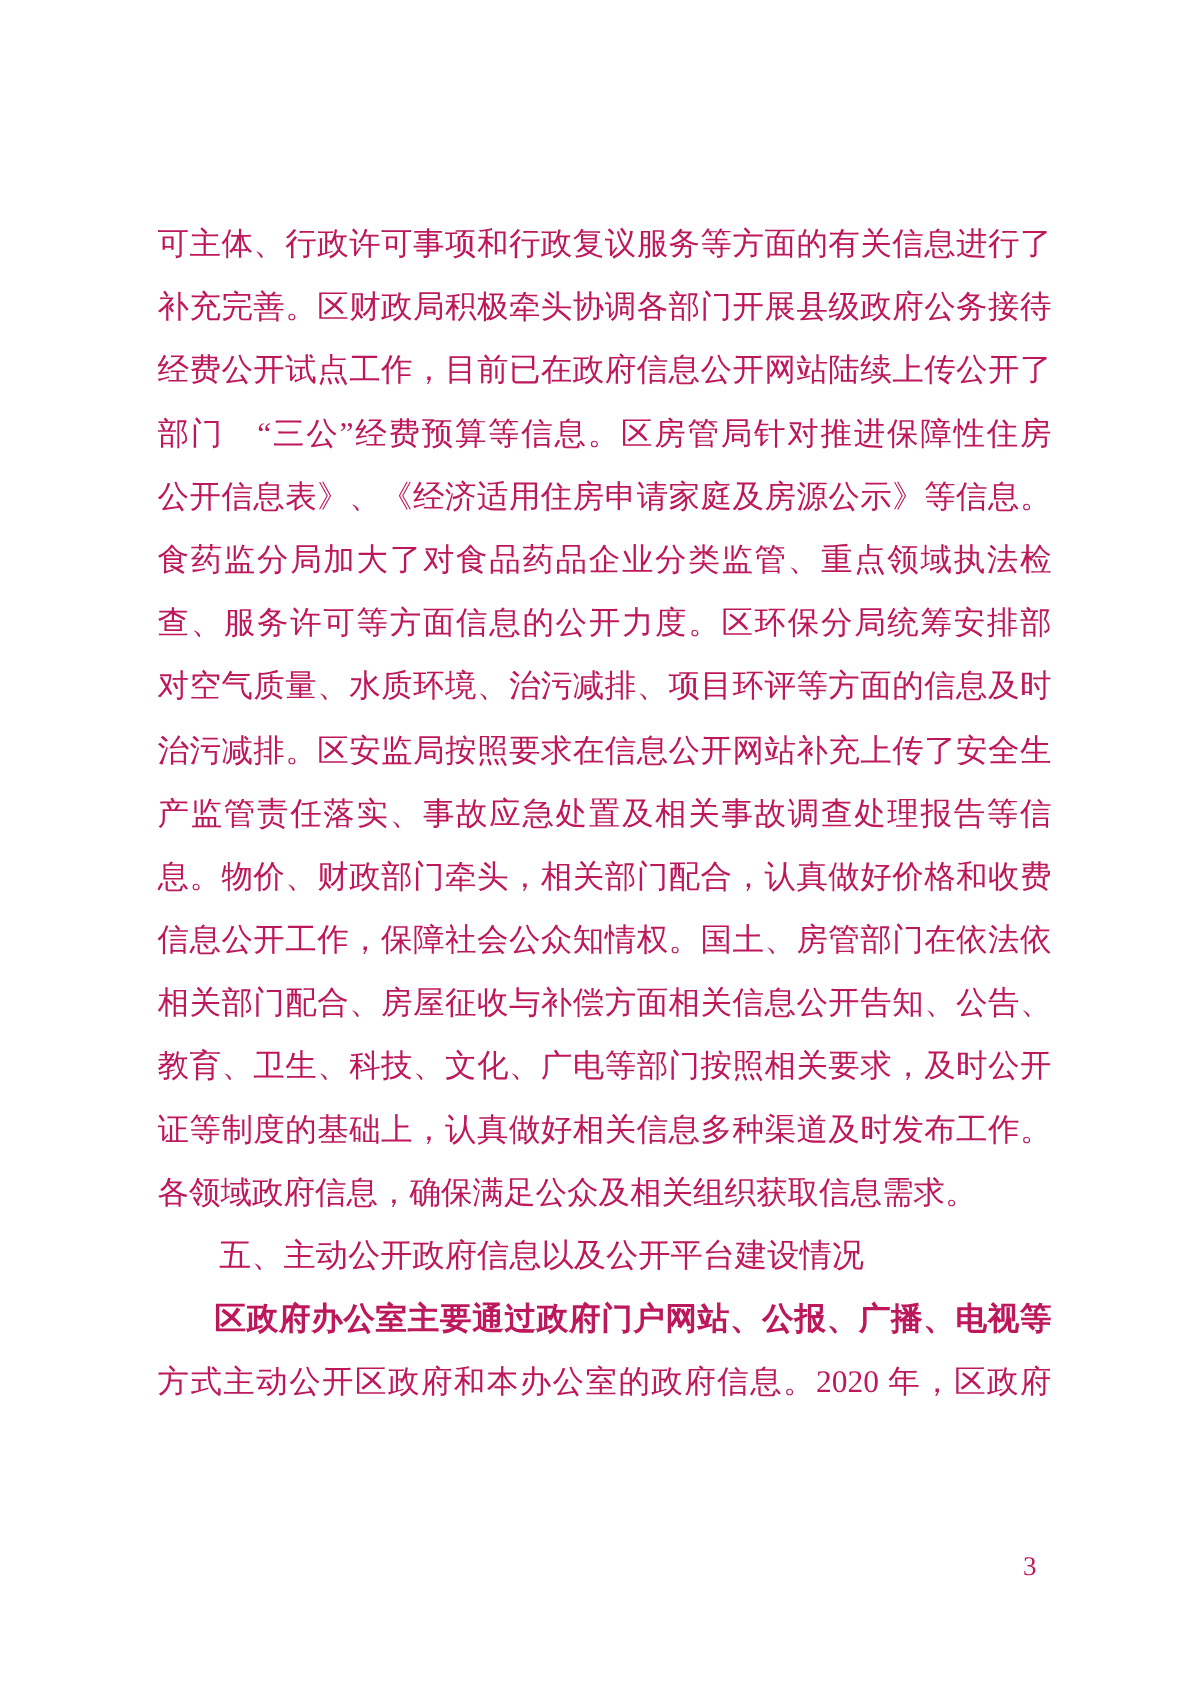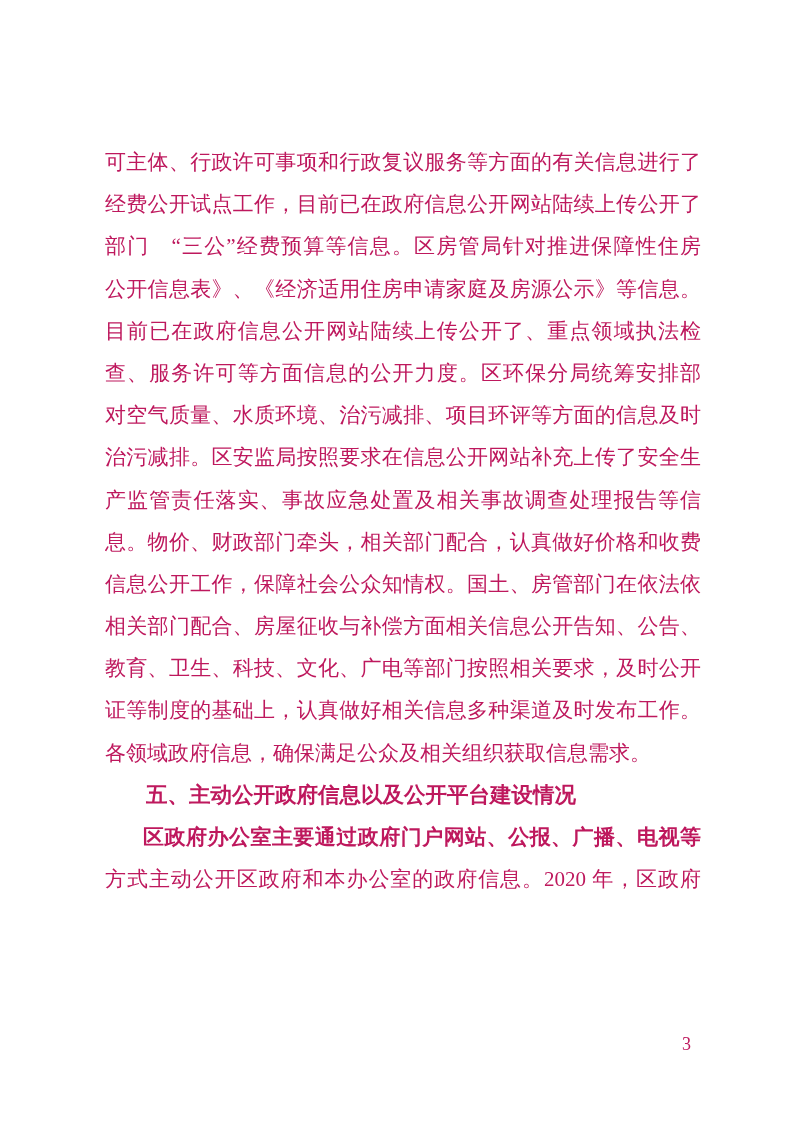--- a/index.html
+++ b/index.html
@@ -32,21 +32,21 @@
     text-align-last: justify;
     text-justify: inter-character;
     white-space: normal;
   }
   .line.para-end {
     text-align: right;
     text-align-last: left;
   }
   .line.heading {
     font-family: "Liberation Sans", "DejaVu Sans", sans-serif;
-    font-weight: bold;
+    font-weight: normal;
     font-size: 21.5px;
     text-indent: 41px;
     text-align: left;
     text-align-last: left;
   }
   .line.indent {
     text-indent: 38px;
     font-weight: bold;
   }
   .page-number {
@@ -57,24 +57,25 @@
     line-height: 24px;
     font-family: "Liberation Serif", "DejaVu Serif", serif;
   }
 </style>
 </head>
 <body>
 
 <div class="doc-page">
   <div class="doc-content">
     <div class="line">可主体、行政许可事项和行政复议服务等方面的有关信息进行了</div>
+    <div class="line">补充完善。区财政局积极牵头协调各部门开展县级政府公务接待</div>
     <div class="line">经费公开试点工作，目前已在政府信息公开网站陆续上传公开了</div>
     <div class="line">部门　“三公”经费预算等信息。区房管局针对推进保障性住房</div>
     <div class="line">公开信息表》、《经济适用住房申请家庭及房源公示》等信息。区</div>
-    <div class="line">目前已在政府信息公开网站陆续上传公开了、重点领域执法检</div>
+    <div class="line">食药监分局加大了对食品药品企业分类监管、重点领域执法检</div>
     <div class="line">查、服务许可等方面信息的公开力度。区环保分局统筹安排部署，</div>
     <div class="line">对空气质量、水质环境、治污减排、项目环评等方面的信息及时</div>
     <div class="line">治污减排。区安监局按照要求在信息公开网站补充上传了安全生</div>
     <div class="line">产监管责任落实、事故应急处置及相关事故调查处理报告等信</div>
     <div class="line">息。物价、财政部门牵头，相关部门配合，认真做好价格和收费</div>
     <div class="line">信息公开工作，保障社会公众知情权。国土、房管部门在依法依</div>
     <div class="line">相关部门配合、房屋征收与补偿方面相关信息公开告知、公告、听</div>
     <div class="line">教育、卫生、科技、文化、广电等部门按照相关要求，及时公开</div>
     <div class="line">证等制度的基础上，认真做好相关信息多种渠道及时发布工作。</div>
     <div class="line para-end">各领域政府信息，确保满足公众及相关组织获取信息需求。</div>

